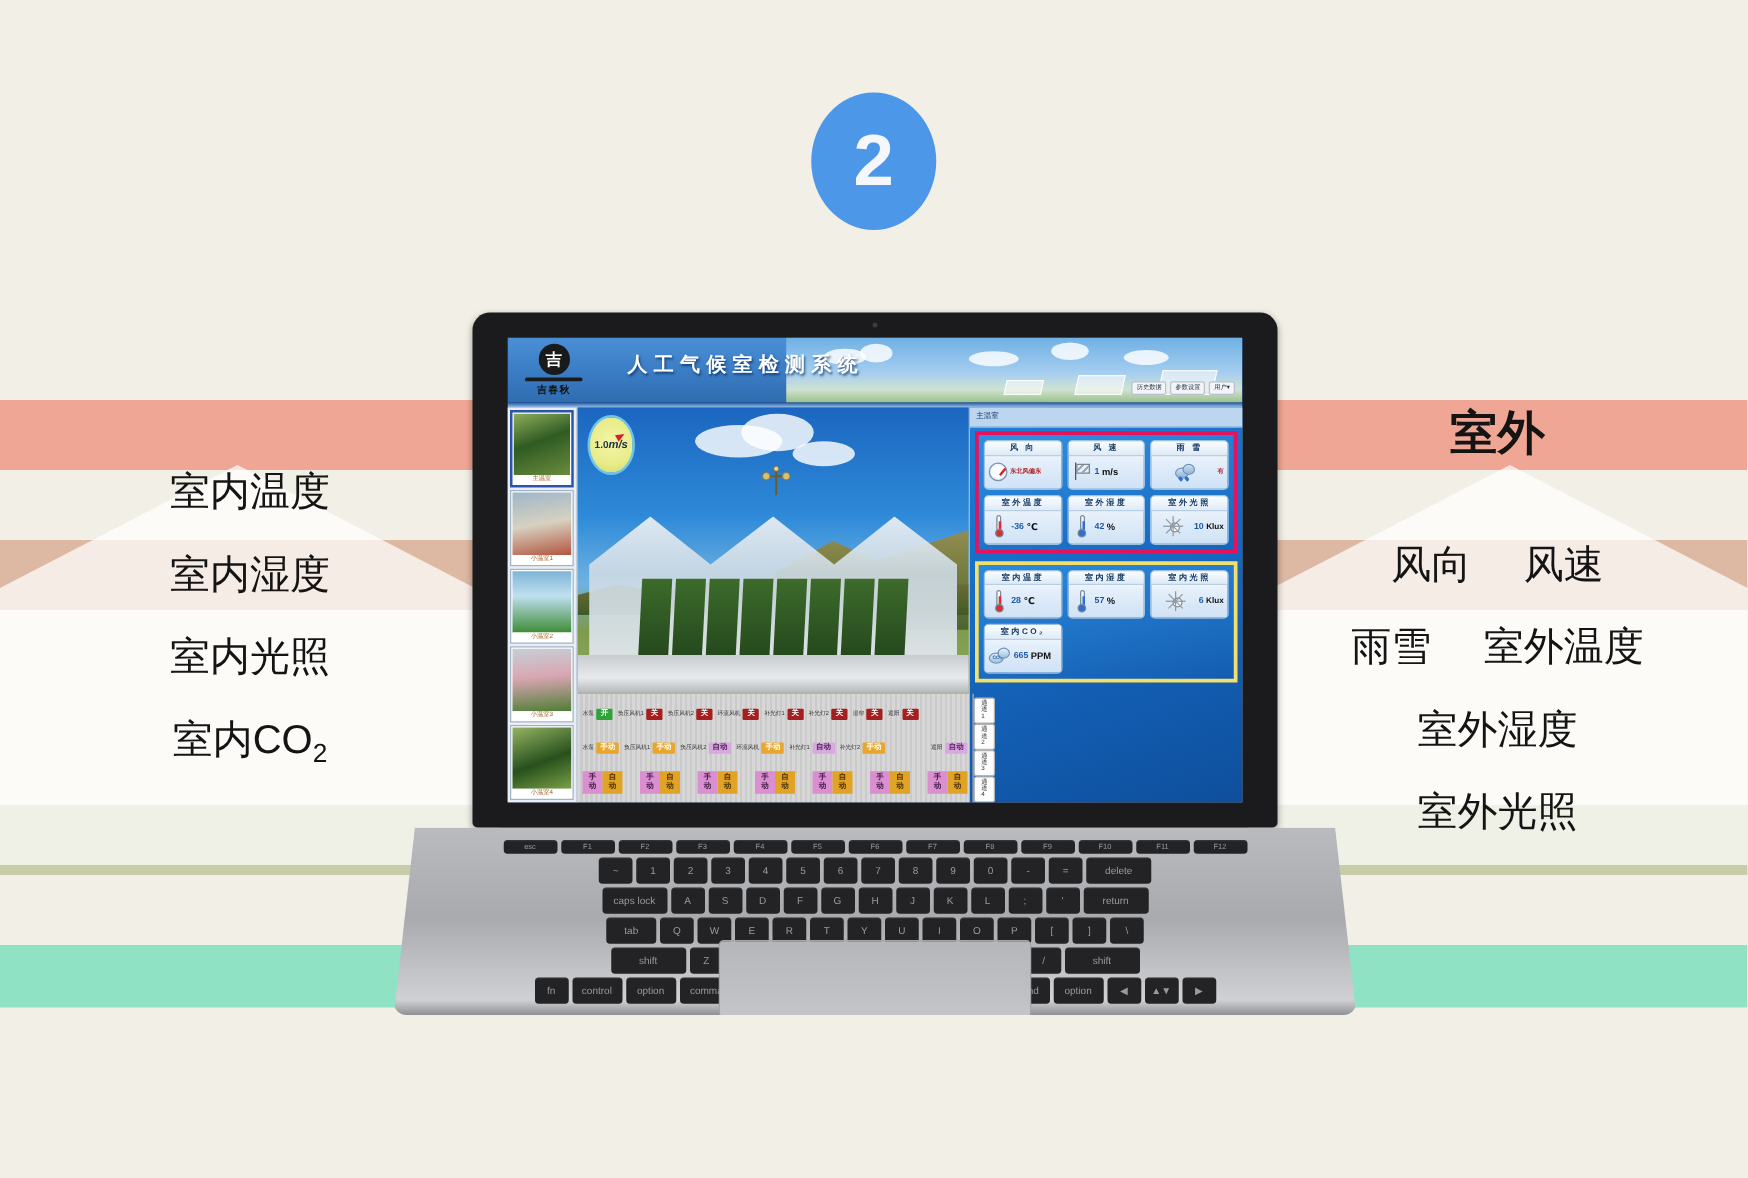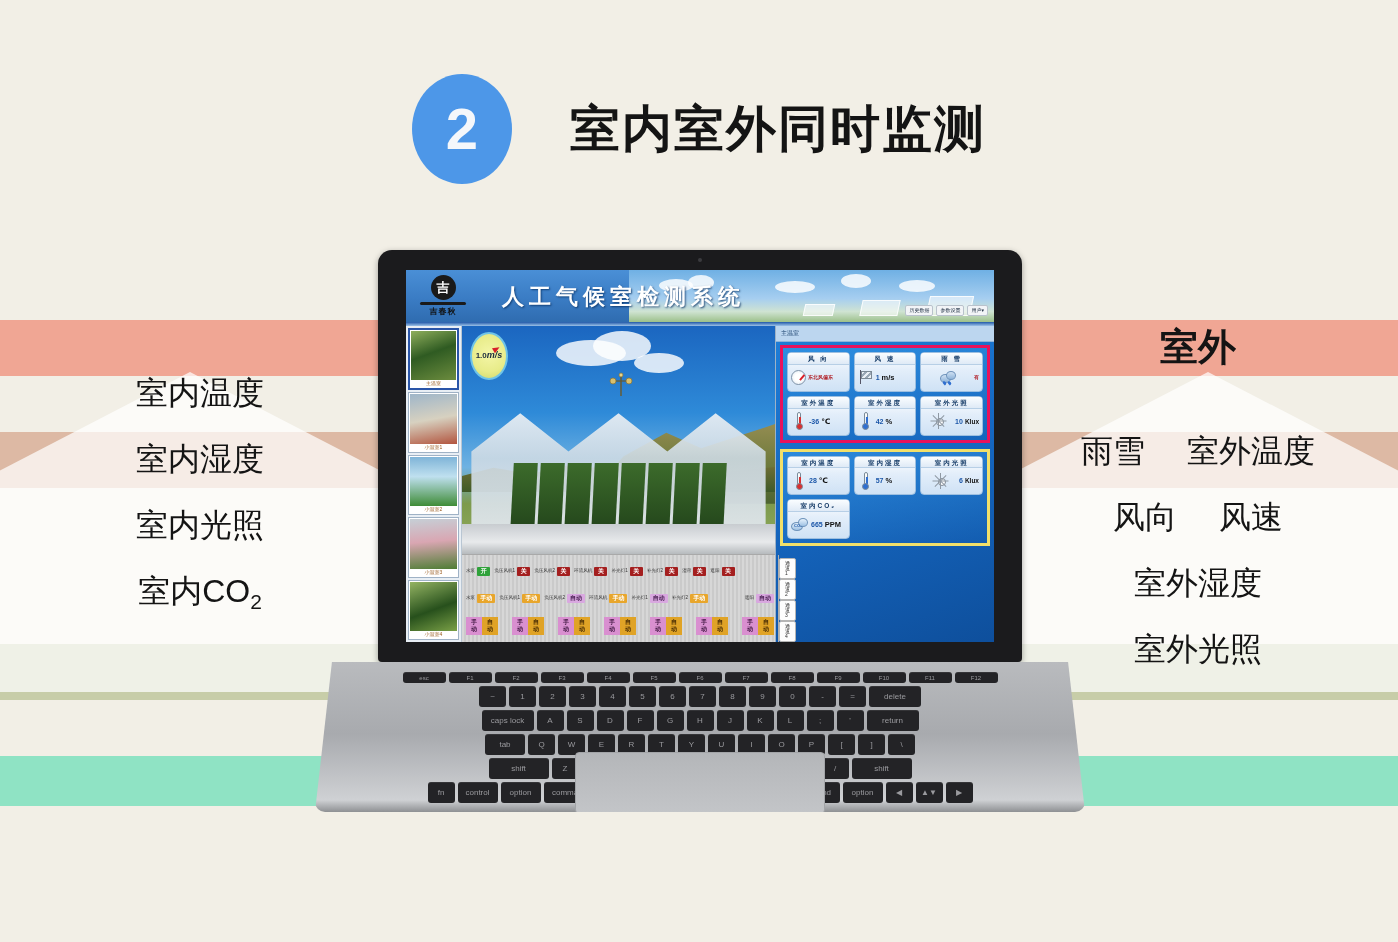--- a/index.html
+++ b/index.html
@@ -141,21 +141,21 @@
   }
   .logo-seal {
     width: 25px; height: 25px; border-radius: 50%;
     background: #1a1a1a; margin: 0 auto;
     color: #fff; font-size: 13px; line-height: 25px; font-weight: bold;
   }
   .logo-bar { width: 46px; height: 3px; background: #1a1a1a; margin: 2px auto 1px; border-radius: 2px; }
   .logo-text { font-size: 8px; color: #111; font-weight: bold; letter-spacing: 1px; }
   .app-title {
     position: absolute; left: 96px; top: 12px; z-index: 3;
-    font-size: 22px; font-weight: bold; color: #ffffff;
+    font-size: 16px; font-weight: bold; color: #ffffff;
     letter-spacing: 5px;
     text-shadow: 1px 1px 2px rgba(0,40,90,.75);
   }
   .navbtns { position: absolute; right: 6px; bottom: 6px; display: flex; gap: 3px; z-index: 4; }
   .navbtn {
     background: #f2f4f7; border: 1px solid #b9c2cc; border-radius: 2px;
     font-size: 5px; color: #243447; padding: 2px 3px; line-height: 1.1;
     white-space: nowrap;
   }
   .app-strip { height: 4px; background: linear-gradient(180deg,#2158a8,#9cc2e8); flex: 0 0 auto; }
@@ -374,21 +374,20 @@
   <div class="band" style="top:644px;height:56px;background:#c7cda8;"></div>
   <div class="band" style="top:756px;height:50px;background:#8fe3c4;"></div>
 </div>
 <div class="hex hex-left"></div>
 <div class="hex hex-right"></div>
 
 <div class="header">
   <div class="step-circle">
     <span>2</span>
   </div>
-  <div class="header-title">室内室外同时监测</div>
 </div>
 
 <div class="side side-left">
   <div class="side-list">
     <div class="side-row single">
       <span>室内温度</span>
     </div>
     <div class="side-row single">
       <span>室内湿度</span>
     </div>
@@ -398,26 +397,26 @@
     <div class="side-row single">
       <span>室内CO</span><span class="sub">2</span>
     </div>
   </div>
 </div>
 
 <div class="side side-right">
   <div class="side-heading">室外</div>
   <div class="side-list">
     <div class="side-row">
+      <span>风向</span>
+      <span>风速</span>
+    </div>
+    <div class="side-row">
       <span>雨雪</span>
       <span>室外温度</span>
-    </div>
-    <div class="side-row">
-      <span>风向</span>
-      <span>风速</span>
     </div>
     <div class="side-row single">
       <span>室外湿度</span>
     </div>
     <div class="side-row single">
       <span>室外光照</span>
     </div>
   </div>
 </div>
 

